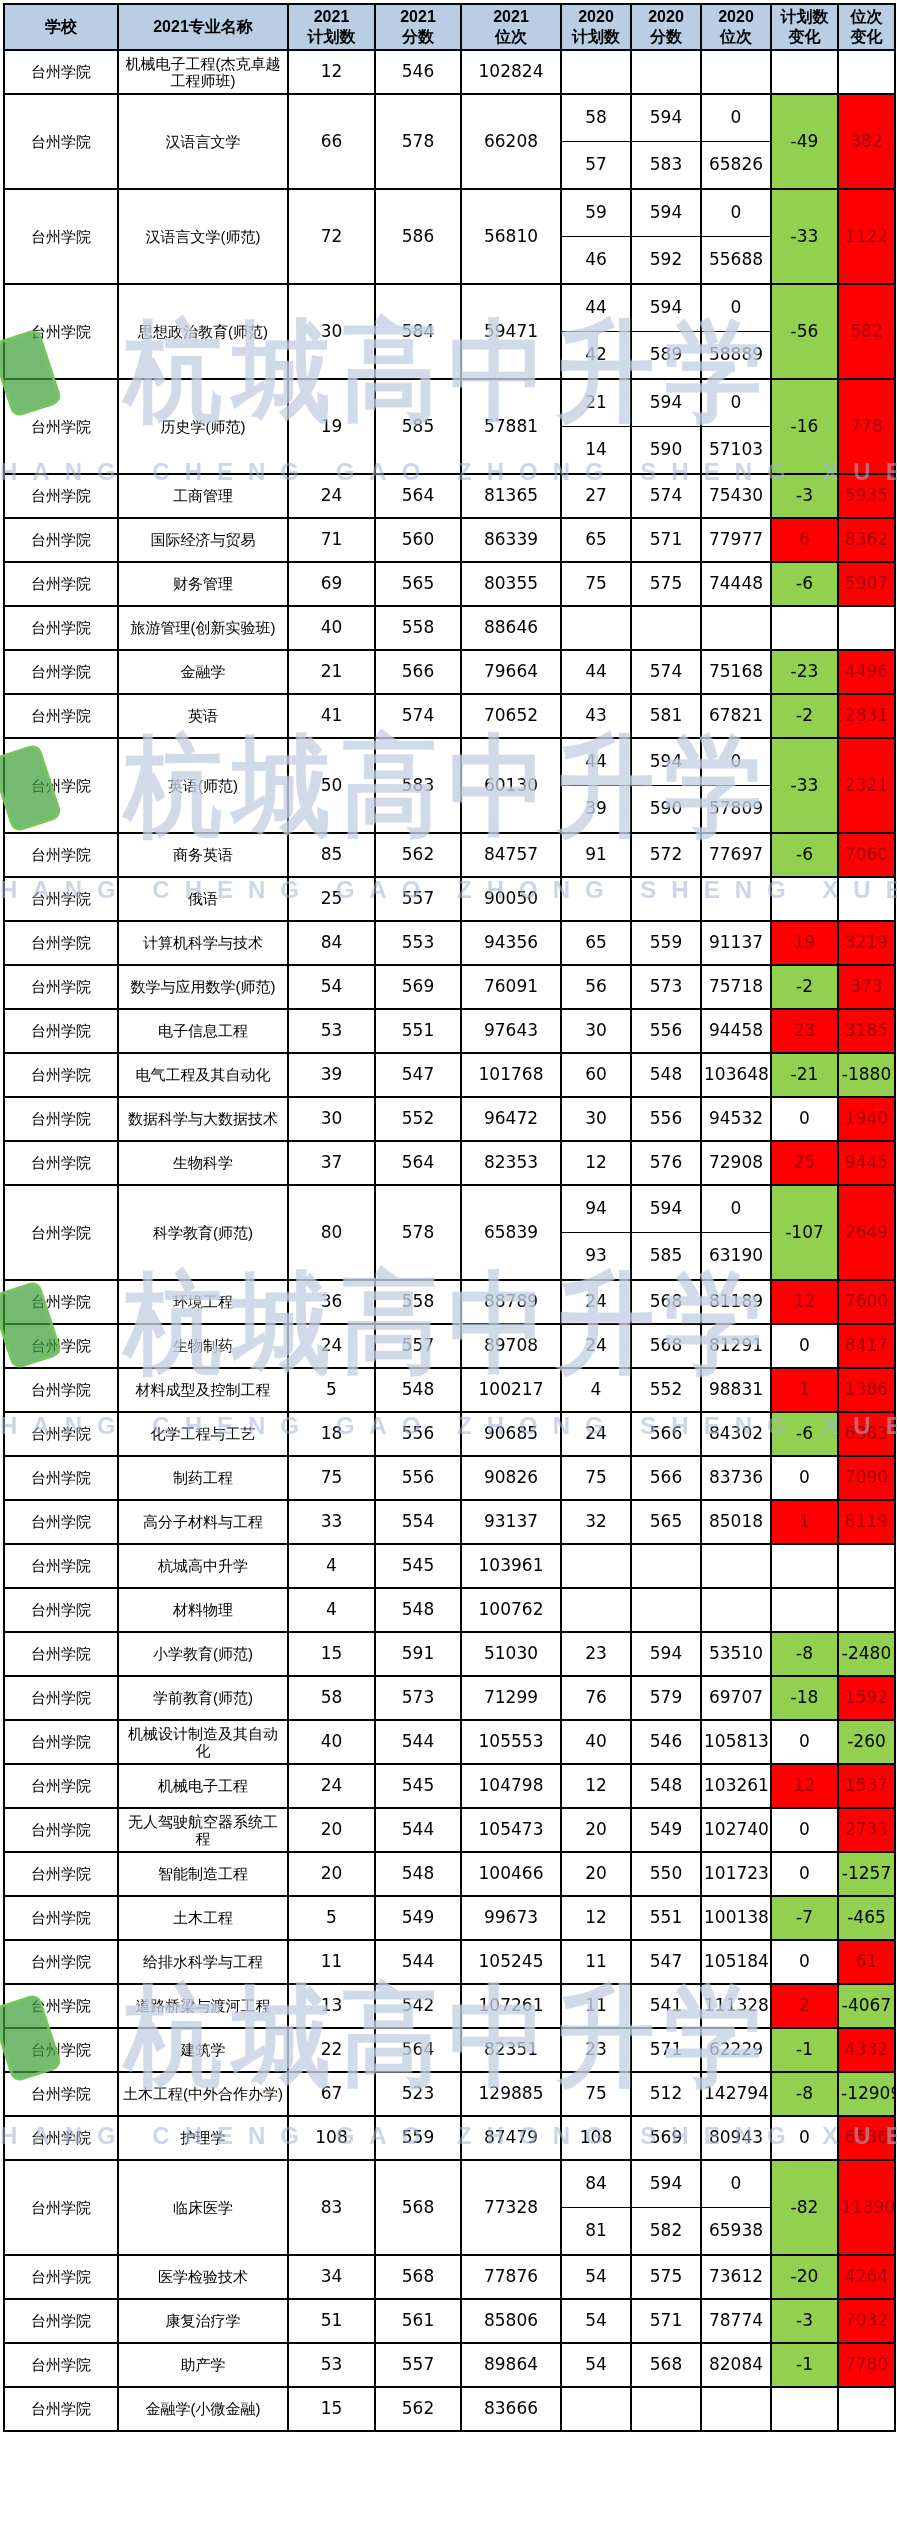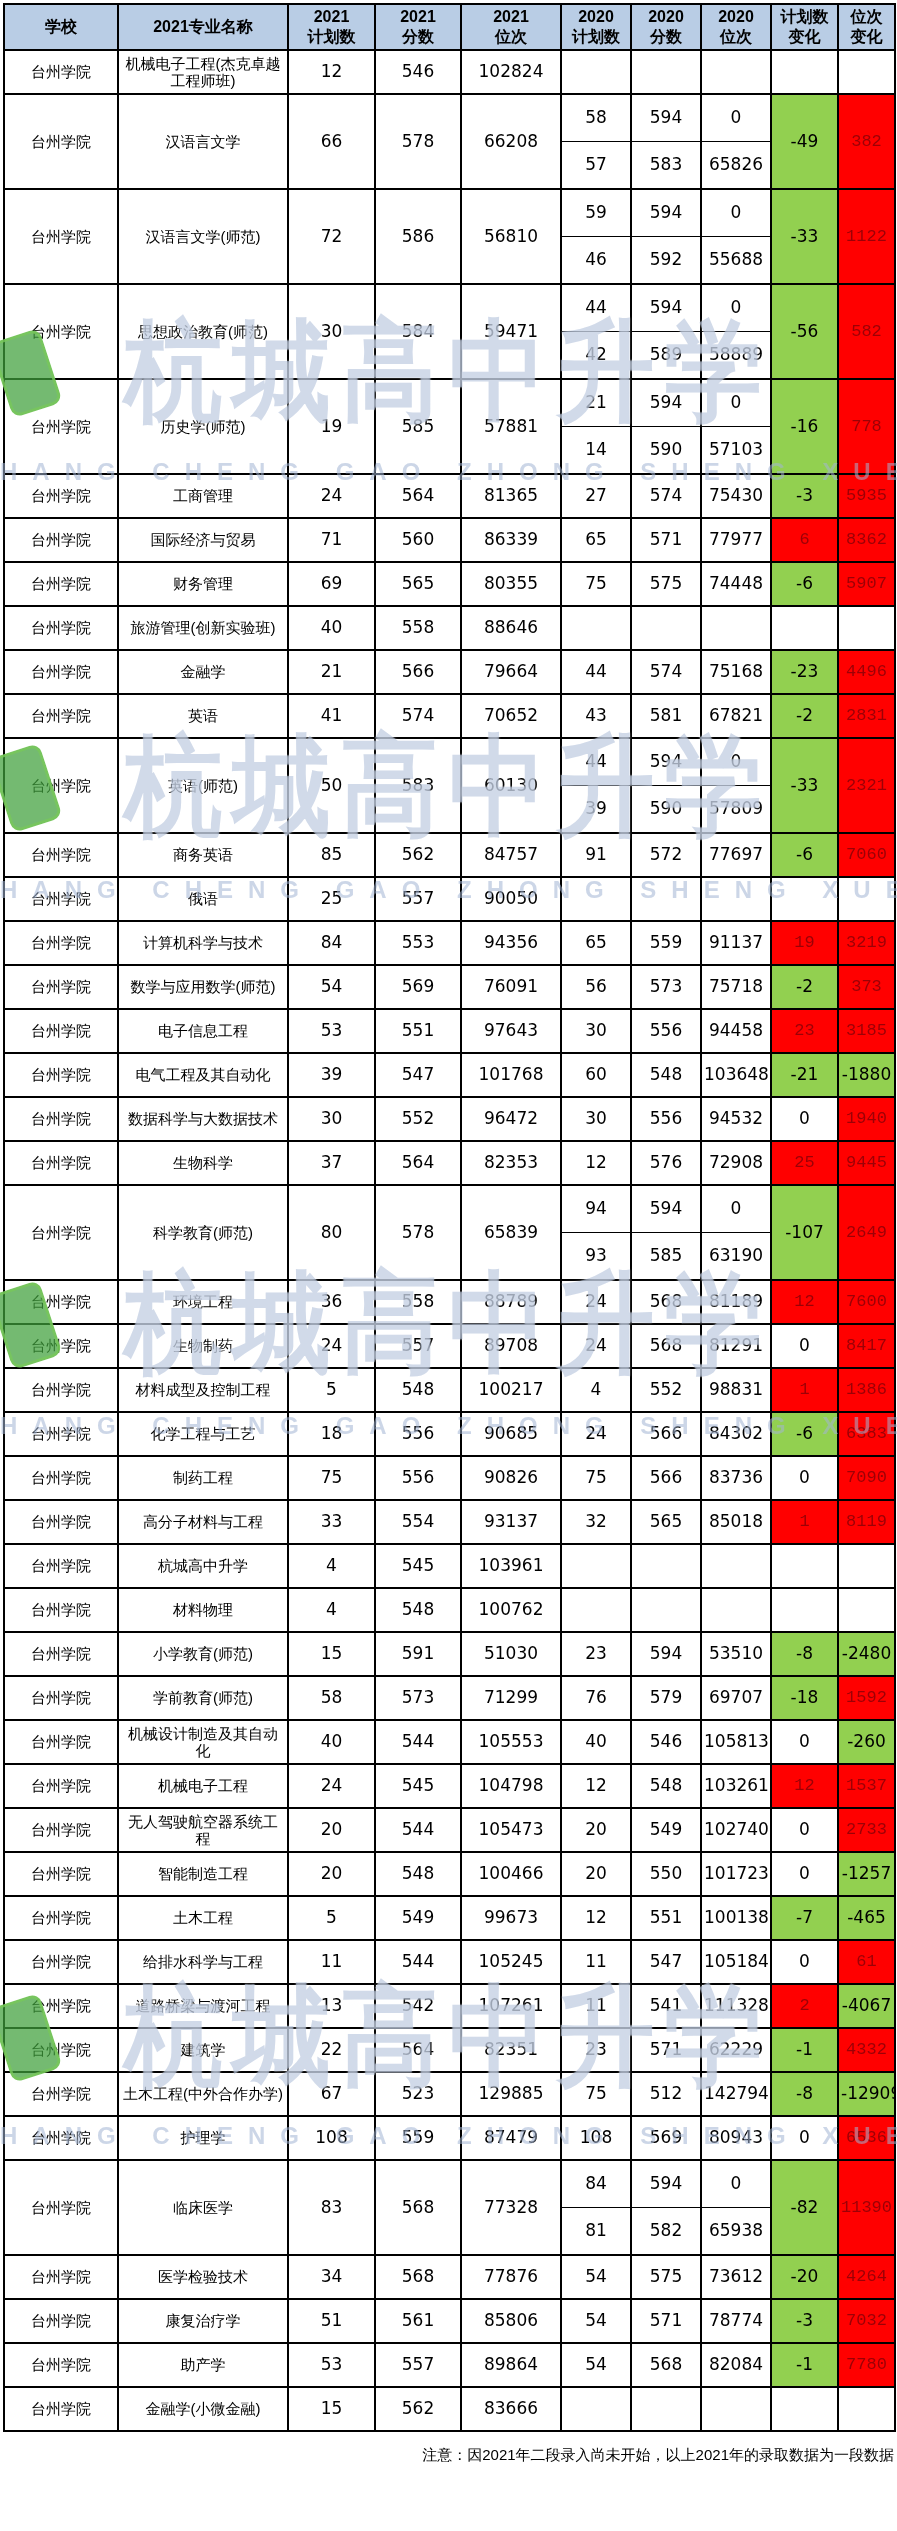--- a/index.html
+++ b/index.html
@@ -16,21 +16,21 @@
   th{background:var(--header-bg);font-weight:bold;font-size:16px;
      white-space:pre-line;height:42px;line-height:1.25;}
   td{font-size:16px;height:40px;line-height:1.15;}
   td.school{font-size:15px;}
   td.major{font-size:15px;margin-left:28px;}
   td.num{font-size:17px;font-family:"DejaVu Sans","Liberation Sans",sans-serif;}
   td.sub{border-top-width:1px;}
   td.subtop{border-bottom-width:1px;border-top-width:2px;}
   td.sub,td.subtop{height:44px;}
   td.chg.neg{background:var(--green-cell);}
-  td.chg.pos{background:var(--red-cell);color:var(--red-text);font-family:Liberation Mono, monospace;}
+  td.chg.pos{background:var(--red-cell);color:var(--red-text);}
   td.chg.zero,td.chg.none{background:#fff;}
   .footnote{width:891px;text-align:right;font-size:15px;padding:14px 4px 0 0;
             color:#000;}
   
   .wm{position:absolute;left:0;width:100%;text-align:center;pointer-events:none;
       z-index:6;}
   .wm-cn{font-size:98px;font-weight:bold;line-height:1.05;white-space:nowrap;
          letter-spacing:10px;color:rgba(158,177,209,0.48);
          text-shadow:0 0 2px rgba(255,255,255,0.6);transform:scaleY(1.12);}
   .wm-en{font-size:24px;font-weight:bold;letter-spacing:15px;white-space:nowrap;
@@ -661,21 +661,20 @@
           <td class="num">562</td>
           <td class="num">83666</td>
           <td class="num"></td>
           <td class="num"></td>
           <td class="num"></td>
           <td class="num chg none"></td>
           <td class="num chg none"></td>
         </tr>
       </tbody>
   </table>
-  <div class="footnote">注意：因2021年二段录入尚未开始，以上2021年的录取数据为一段数据</div>
 </div>
 
 <div id="watermarks">
     <div class="wm wm-cn" style="top: 320px;">杭城高中升学</div>
     <div class="wm wm-en" style="top: 448px;">HANG CHENG GAO ZHONG SHENG XUE</div>
     <div class="wm wm-logo" style="top: 334px;"></div>
     <div class="wm wm-cn" style="top: 735px;">杭城高中升学</div>
     <div class="wm wm-en" style="top: 866px;">HANG CHENG GAO ZHONG SHENG XUE</div>
     <div class="wm wm-logo" style="top: 749px;"></div>
     <div class="wm wm-cn" style="top: 1272px;">杭城高中升学</div>

